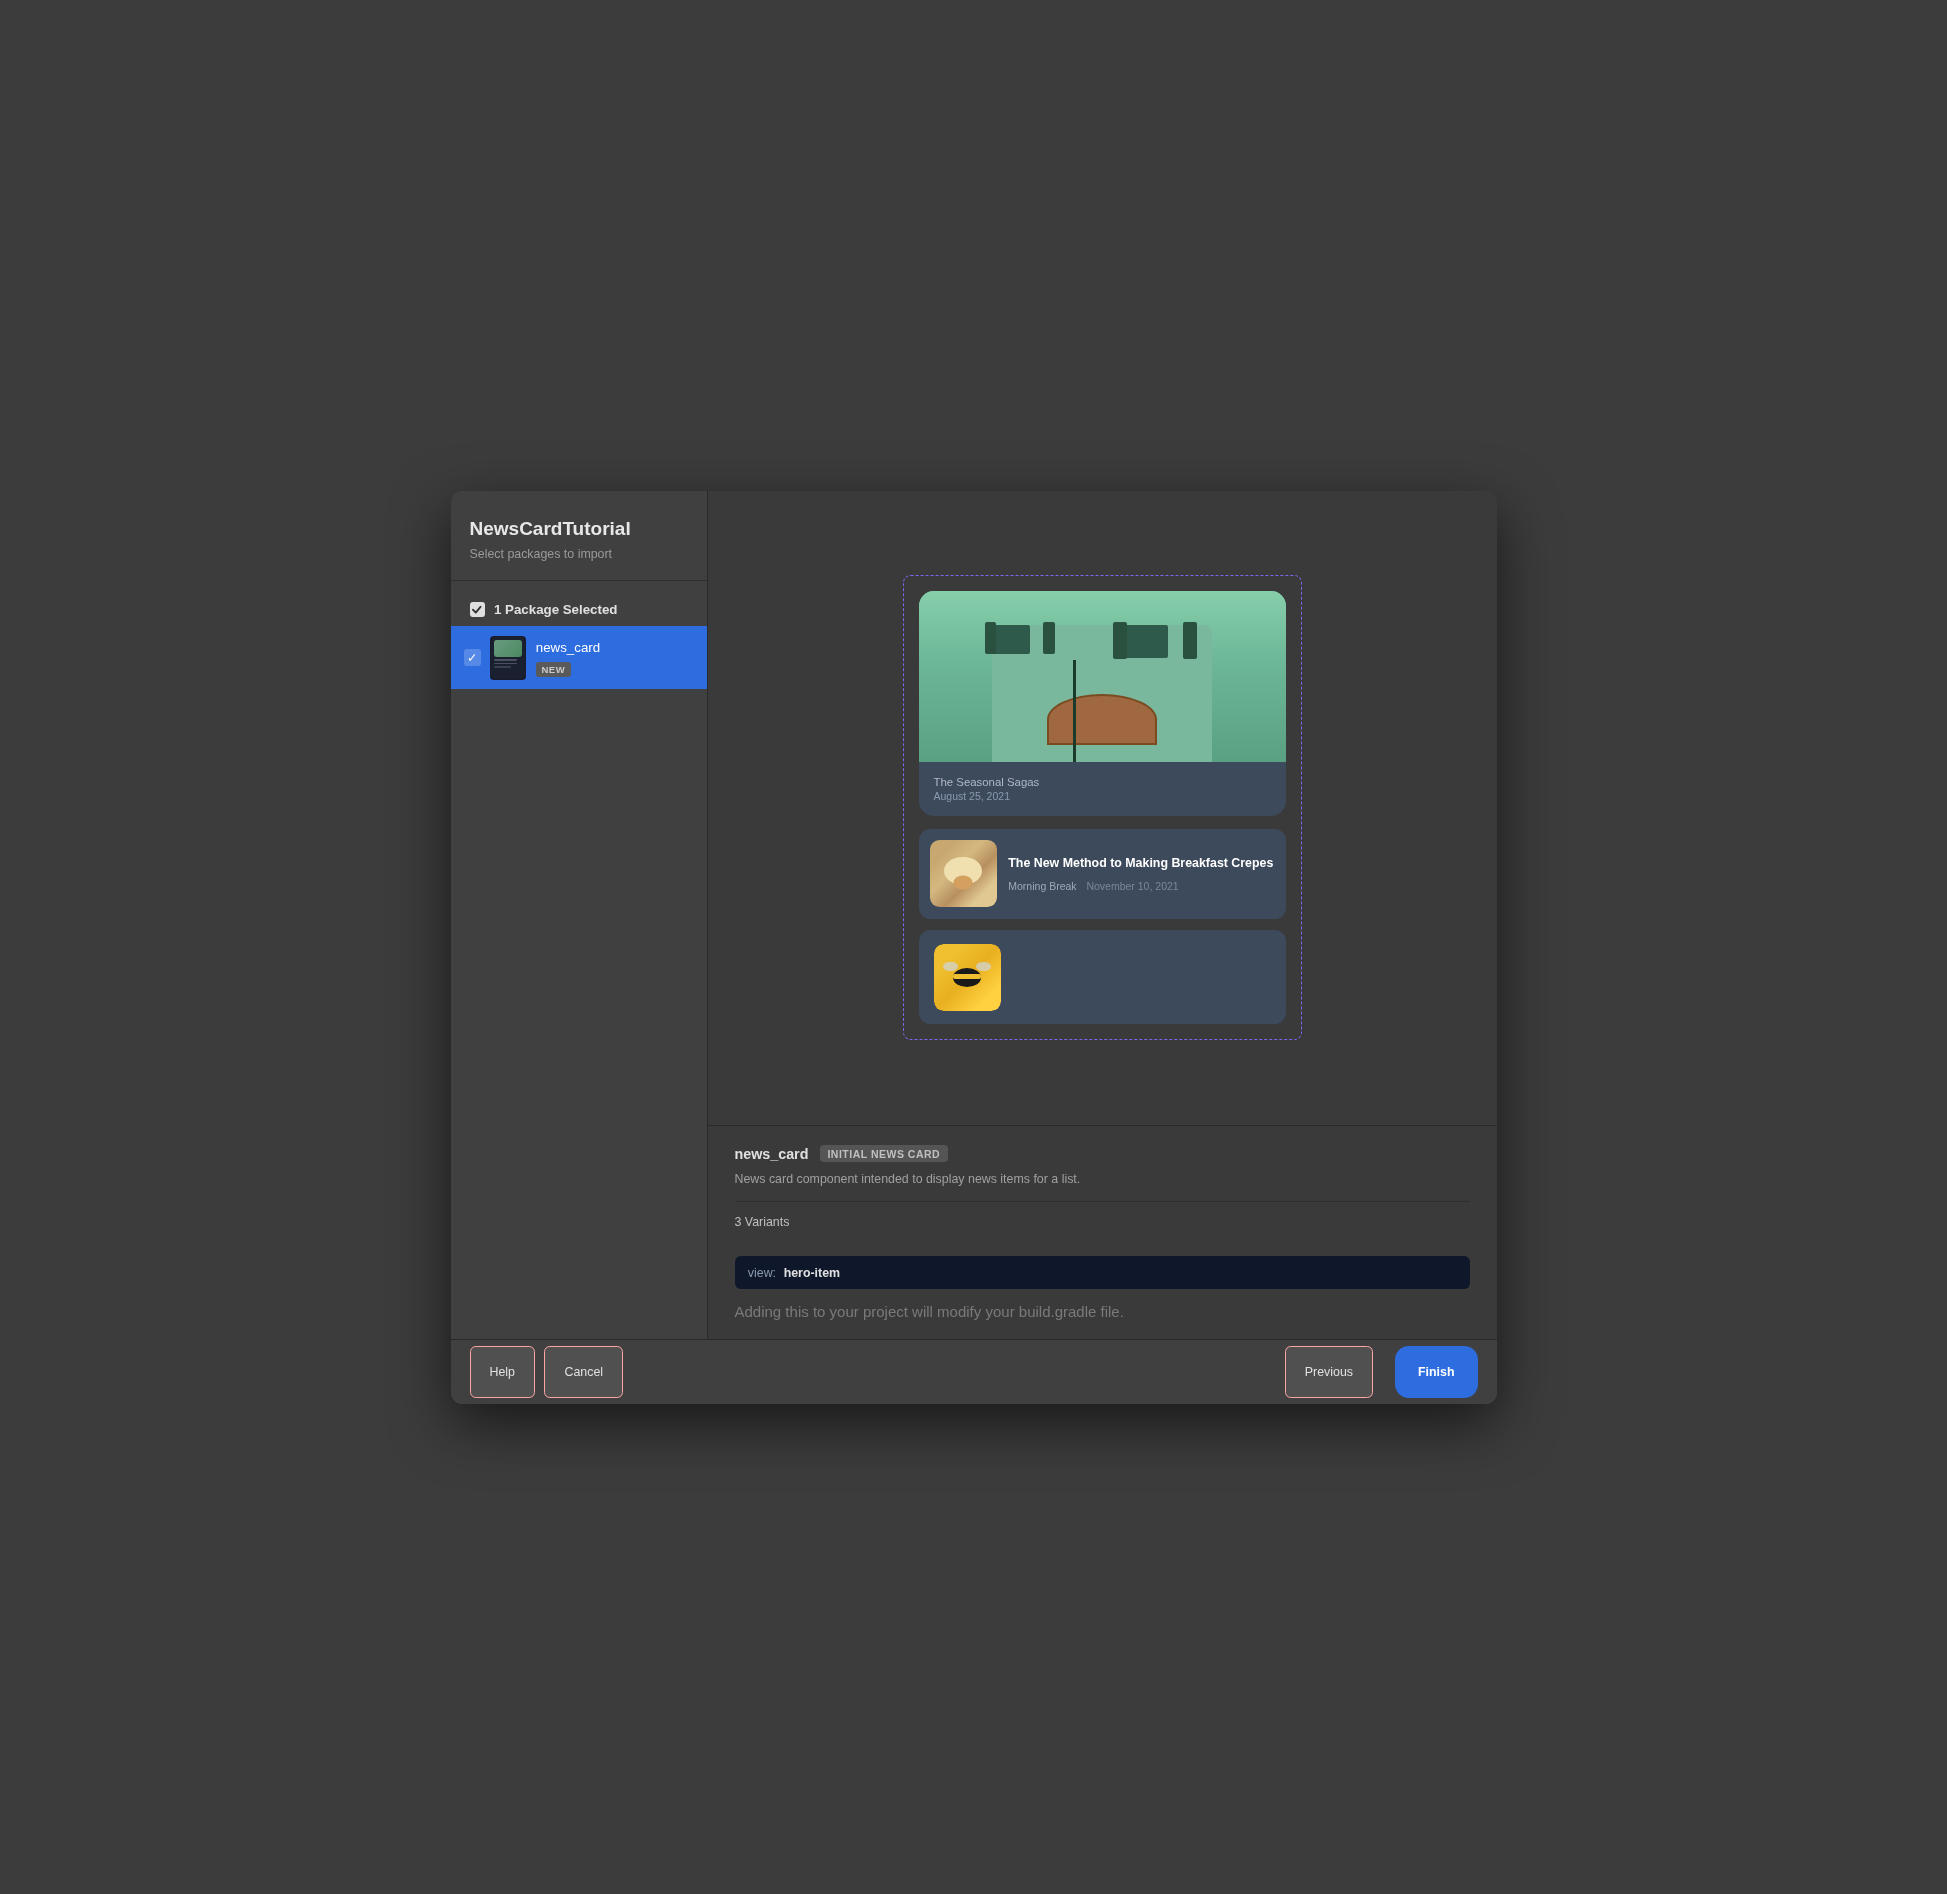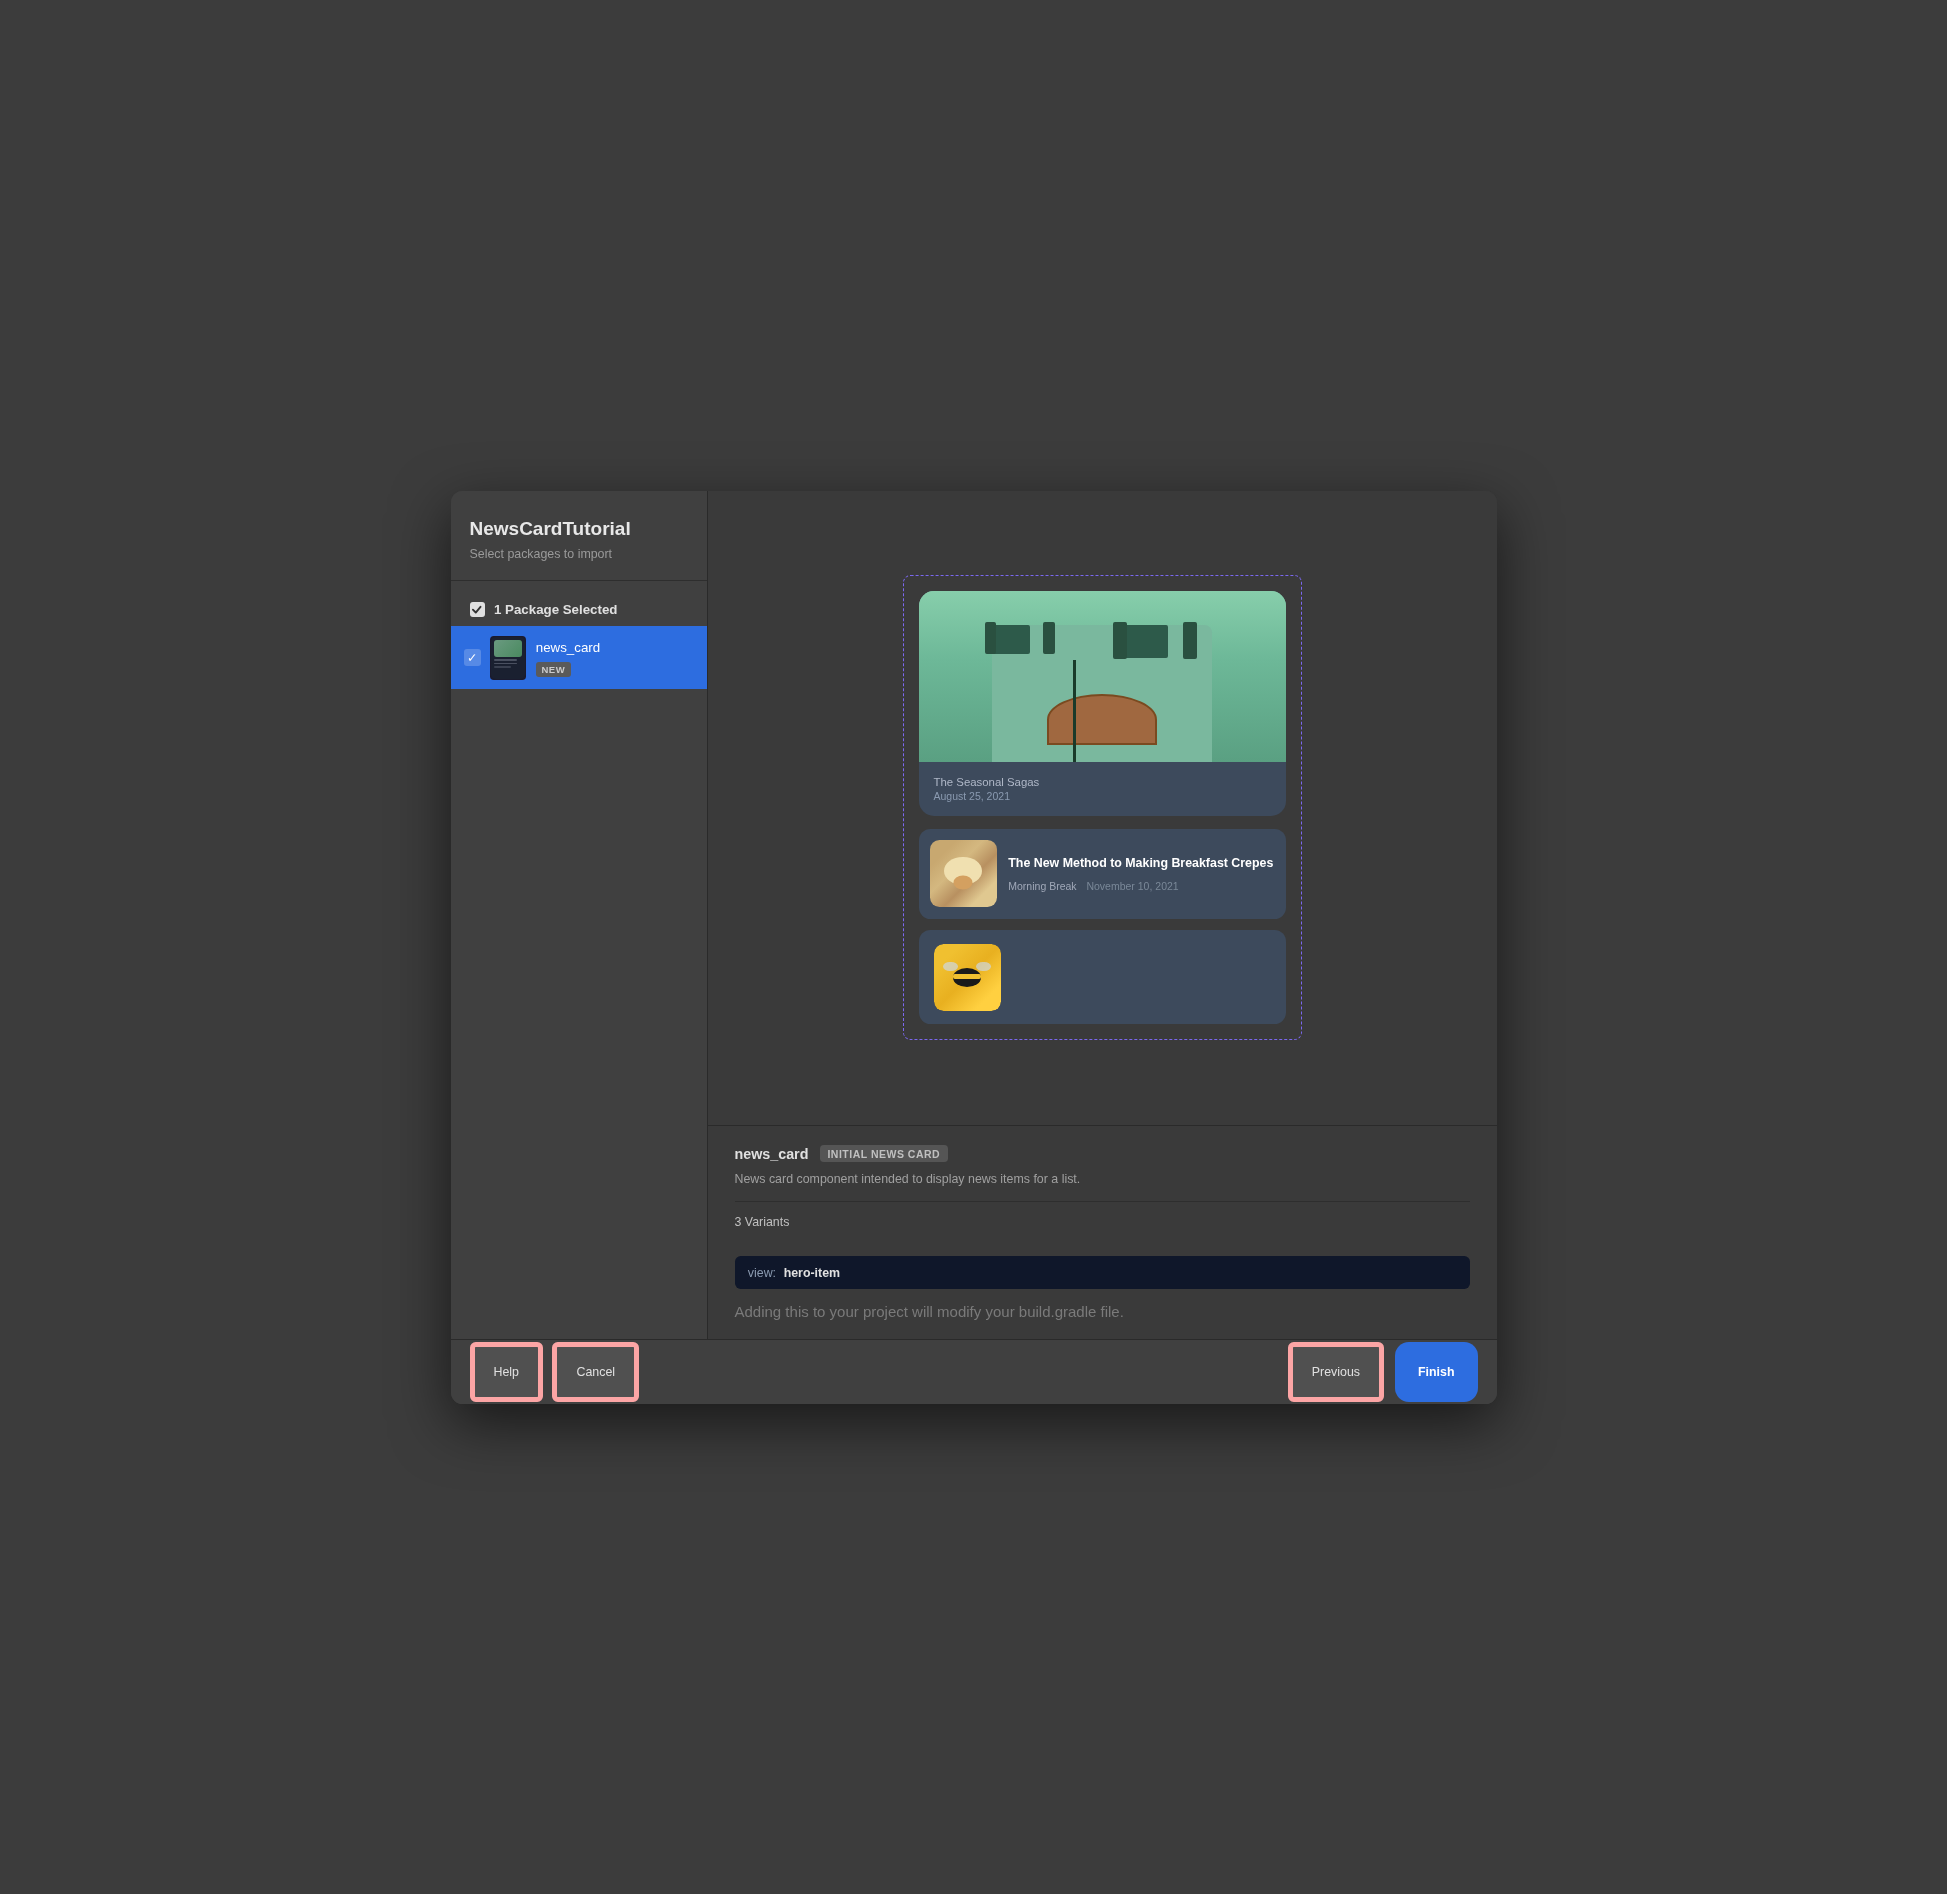--- a/index.html
+++ b/index.html
@@ -457,26 +457,26 @@
       justify-content: space-between;
       padding: 0 19px;
       flex-shrink: 0;
     }
     .bottom-left {
       display: flex;
       gap: 9.5px;
     }
     .bottom-right {
       display: flex;
-      gap: 11px;
+      gap: 22px;
     }
     .btn-secondary {
       background: #505050;
       color: #e0e0e0;
-      border: 5px solid #fca5a5;
+      border: 1px solid #fca5a5;
       border-radius: 5.7px;
       padding: 18px 19px;
       font-size: 12.4px;
       cursor: pointer;
       font-family: inherit;
     }
     .btn-primary {
       background: #2d6de0;
       color: #ffffff;
       border: none;

